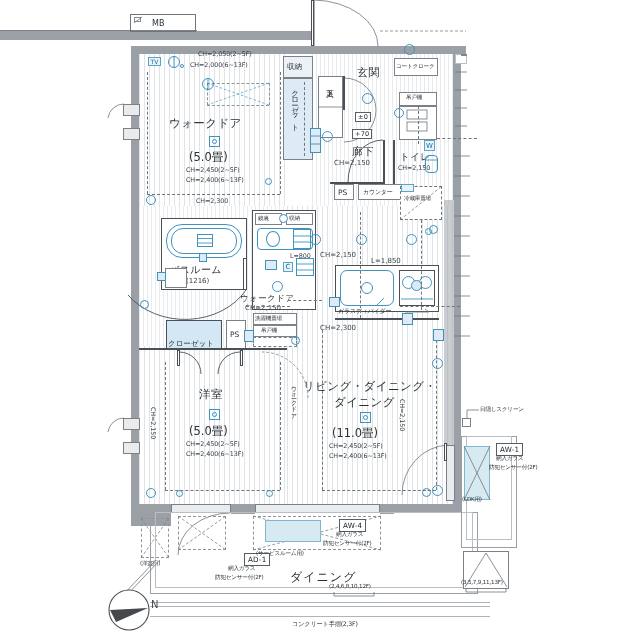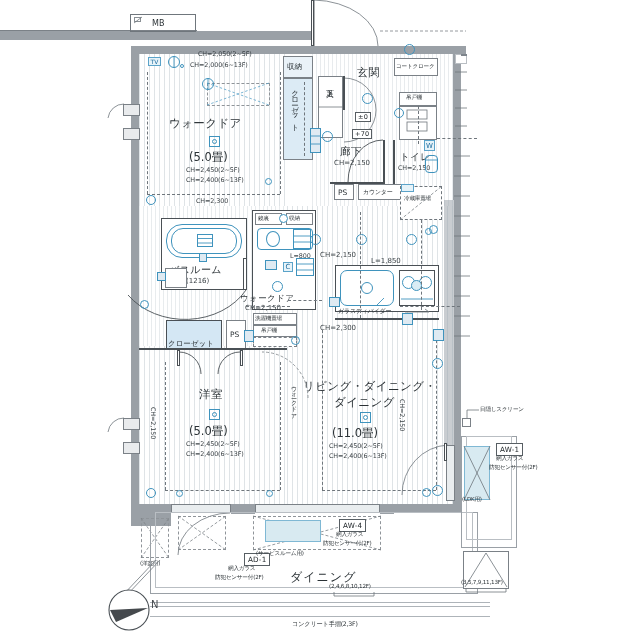--- a/index.html
+++ b/index.html
@@ -205,21 +205,21 @@
   <div class="thin" style="left:399px;top:106px;width:38px;height:34px;background:#fff;"></div>
   <svg style="left:399px;top:106px;width:38px;height:34px;">
     <rect class="ln" x="8" y="4" width="20" height="9"></rect>
       <rect class="ln" x="8" y="16" width="20" height="9"></rect>
   </svg>
   <div class="bstroke2 circ" style="left:394px;top:108px;width:10px;height:10px;"></div>
   <div class="dash-v" style="left:418px;top:106px;height:38px;"></div>
 
   <div class="bluebox" style="position:absolute;left:424px;top:140px;width:11px;height:11px;line-height:10px;text-align:center;font-size:7px;">W</div>
 
-  <div class="t room room-sm" style="left:340px;top:146px;font-size:10.5px;">廊下</div>
+  <div class="t room room-sm" style="left:352px;top:146px;font-size:10.5px;">廊下</div>
   <div class="t ch7" style="left:334px;top:160px;">CH=2,150</div>
   <div class="bstroke circ" style="left:322px;top:131px;width:11px;height:11px;"></div>
   <div class="tagbox" style="position:absolute;left:352px;top:129px;font-size:6.5px;padding:0 2px;">+70</div>
 
   <div class="thin2" style="left:383px;top:140px;width:2px;height:44px;background:#4a5055;border:none;"></div>
   <div class="thin2" style="left:330px;top:182px;width:55px;height:2px;background:#4a5055;border:none;"></div>
   <svg style="left:348px;top:140px;width:36px;height:44px;">
     <path class="arc2" d="M35,0 A35,42 0 0 0 0,42"></path>
   </svg>
 

